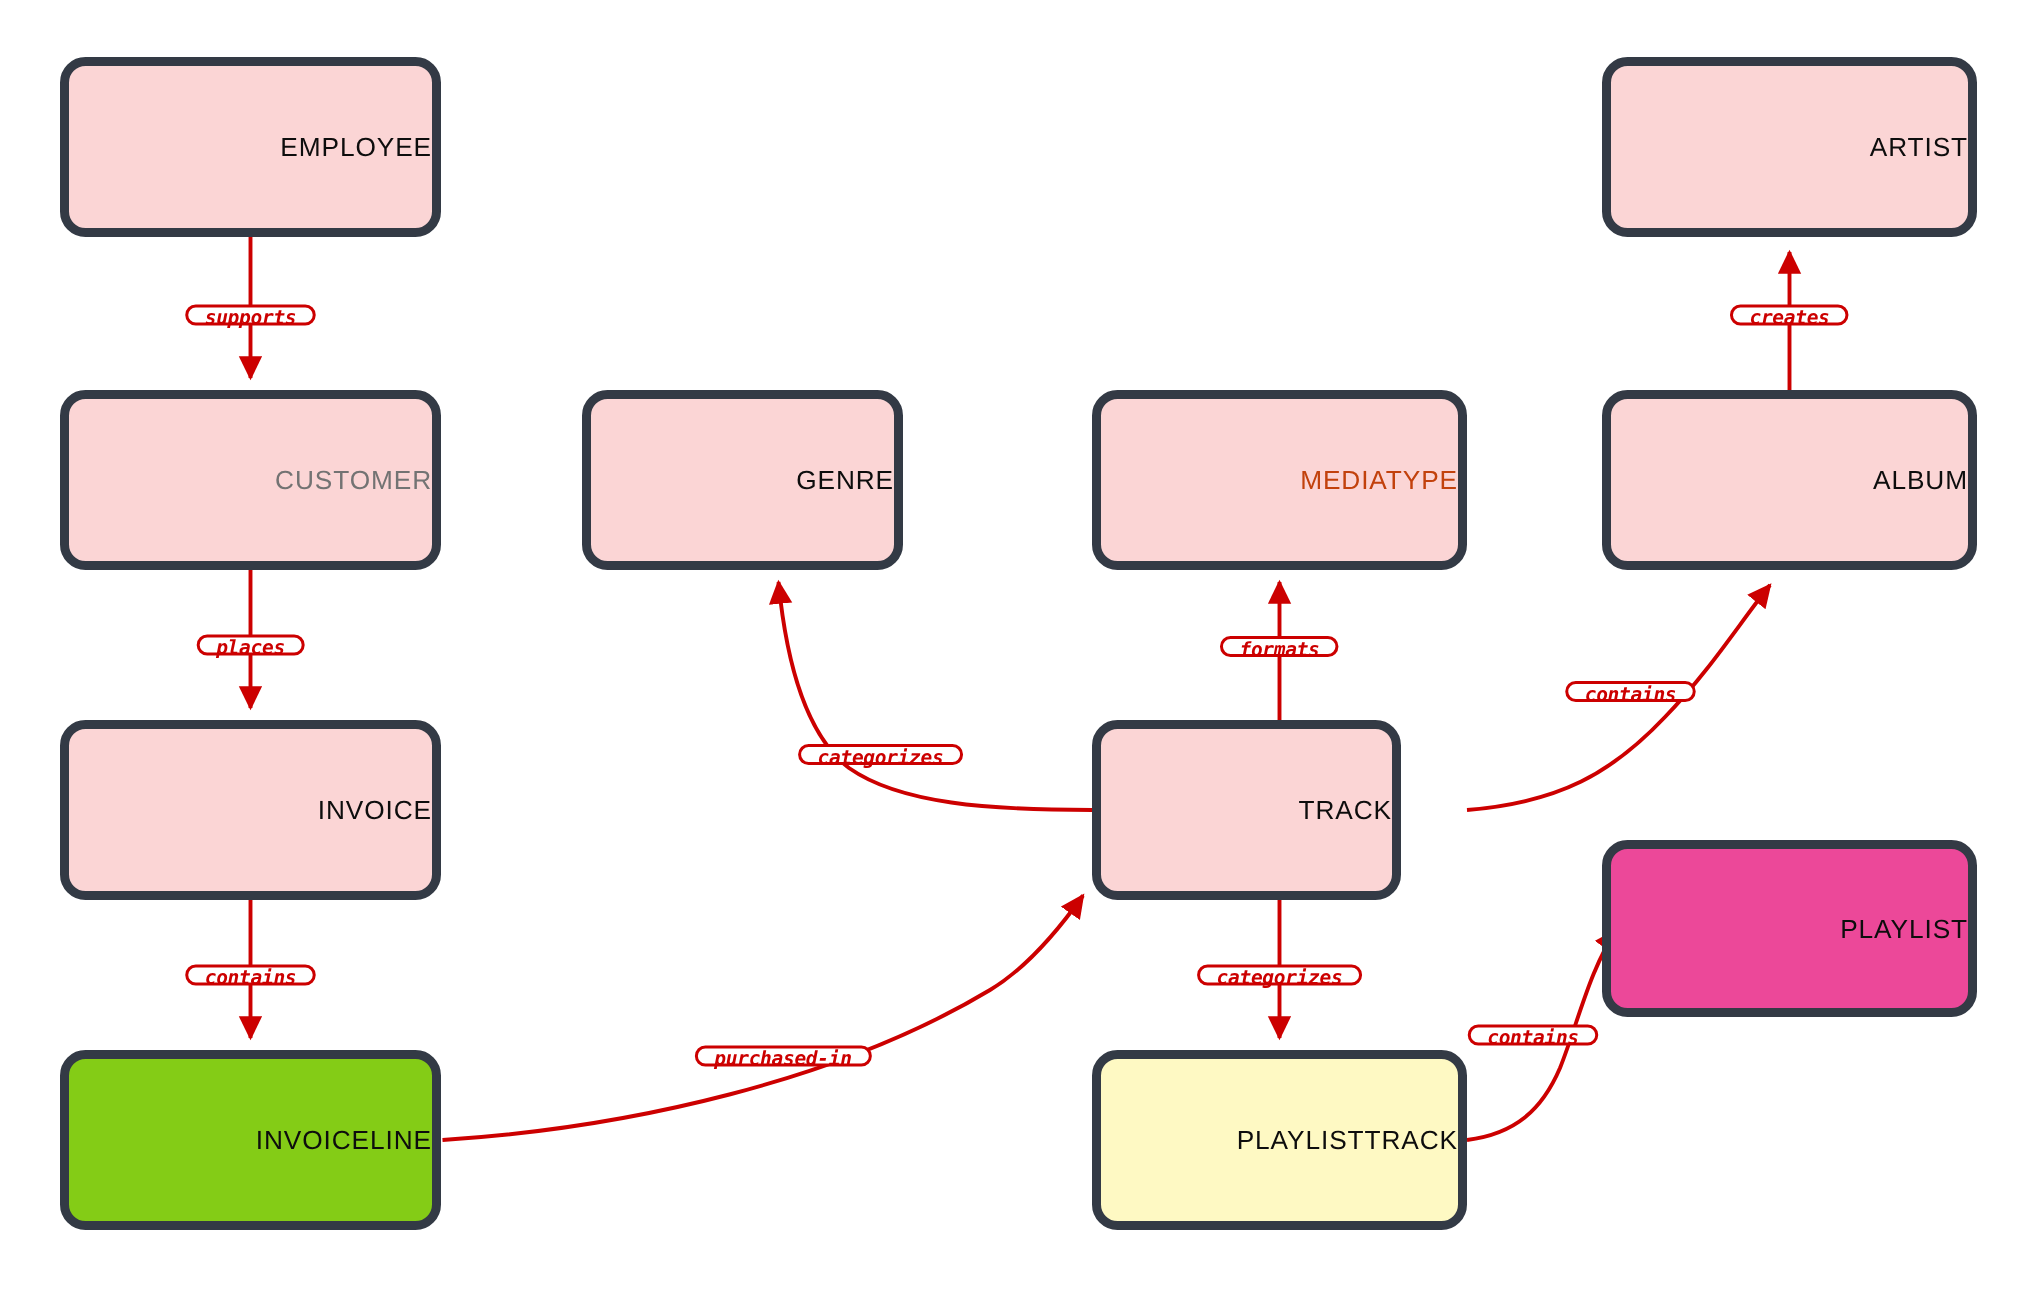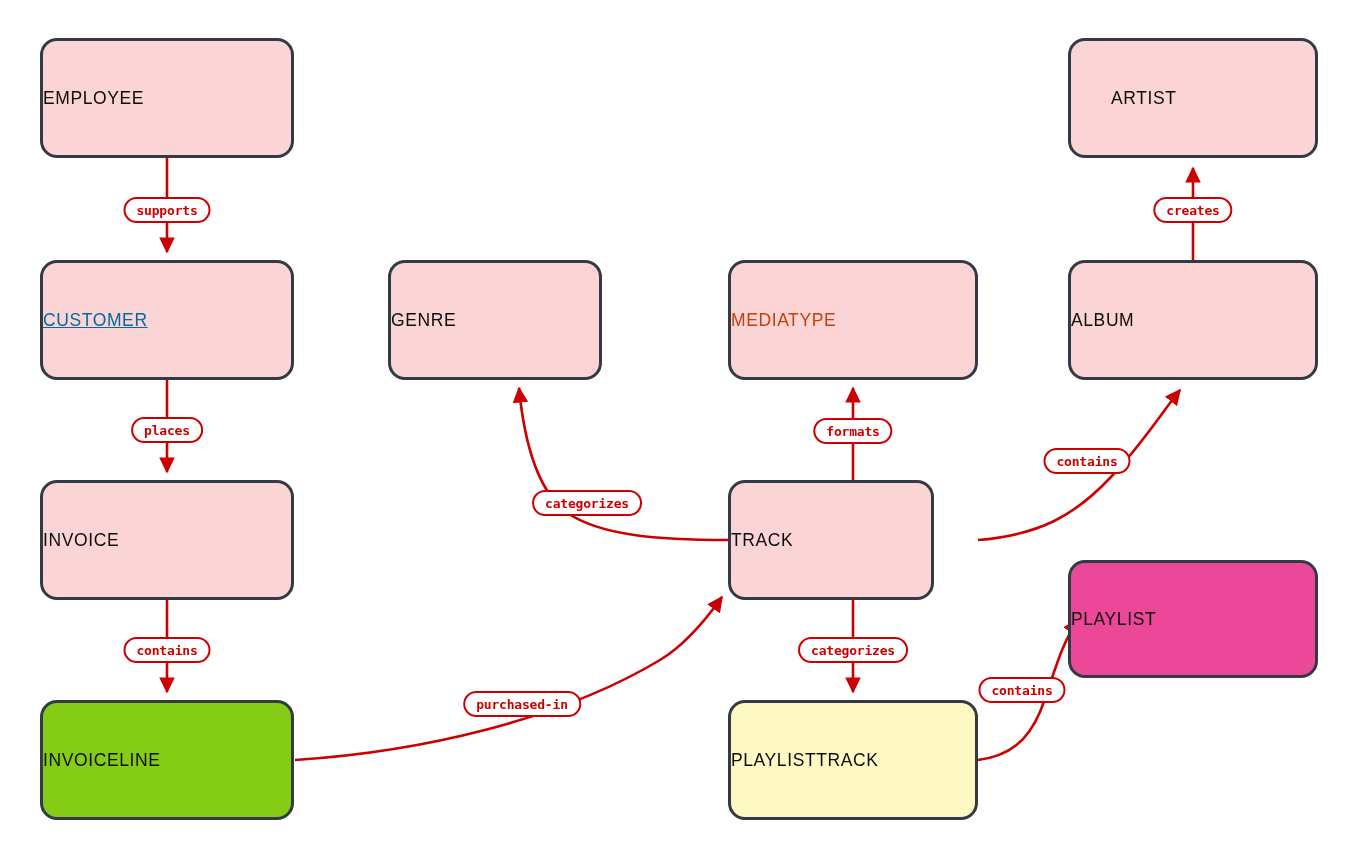--- a/index.html
+++ b/index.html
@@ -25,47 +25,47 @@
     left: 0;
     top: 0;
     width: 1358px;
     height: 860px;
     pointer-events: none;
   }
   .entity-node {
     position: absolute;
     box-sizing: border-box;
     background: #fbd5d5;
-    border: 3px solid #0ea5e9;
+    border: 6px solid #0ea5e9;
     border-radius: 17px;
     display: flex;
     align-items: center;
-    justify-content: flex-start;
+    justify-content: flex-end;
   }
   .entity-label {
     font-family: "Liberation Sans", sans-serif;
     font-size: 17.5px;
     letter-spacing: 0.6px;
     color: #0d0d0d;
     font-weight: 400;
     text-align: center;
     white-space: nowrap;
   }
   .edge-pill {
     position: absolute;
     box-sizing: border-box;
     background: #ffffff;
     border: 2.2px solid #cc0000;
     border-radius: 999px;
-    height: 26px;
+    height: 14px;
     display: flex;
-    align-items: center;
     justify-content: center;
     padding: 0 11px;
     transform: translate(-50%, -50%);
+    font-style: italic;
   }
   .edge-pill-label {
     font-family: "DejaVu Sans Mono", monospace;
     font-size: 13px;
     font-weight: 700;
     color: #cc0000;
     white-space: nowrap;
     letter-spacing: -0.2px;
   }
 </style>
@@ -92,21 +92,21 @@
         <path d="M 1193 260 L 1193 168" fill="none" stroke="#cc0000" stroke-width="2.6" stroke-linecap="butt" marker-end="url(#arrowhead)"></path>
         <path d="M 978 760 C 1010 756 1028 740 1040 712 C 1052 682 1060 645 1078 620" fill="none" stroke="#cc0000" stroke-width="2.6" stroke-linecap="butt" marker-end="url(#arrowhead)"></path>
       </g>
   </svg>
 
   <div id="node-layer">
       <div class="entity-node" style="left: 40px; top: 38px; width: 254px; height: 120px; background: rgb(251, 213, 213); border-color: rgb(51, 58, 69);">
         <span class="entity-label" style="color: rgb(13, 13, 13);">EMPLOYEE</span>
       </div>
       <div class="entity-node" style="left: 40px; top: 260px; width: 254px; height: 120px; background: rgb(251, 213, 213); border-color: rgb(51, 58, 69);">
-        <span class="entity-label" style="color: #0369a1; text-decoration: underline;">CUSTOMER</span>
+        <span class="entity-label" style="color: #737373;">CUSTOMER</span>
       </div>
       <div class="entity-node" style="left: 40px; top: 480px; width: 254px; height: 120px; background: rgb(251, 213, 213); border-color: rgb(51, 58, 69);">
         <span class="entity-label" style="color: rgb(13, 13, 13);">INVOICE</span>
       </div>
       <div class="entity-node" style="left: 40px; top: 700px; width: 254px; height: 120px; background: #84cc16; border-color: rgb(51, 58, 69);">
         <span class="entity-label" style="color: rgb(13, 13, 13);">INVOICELINE</span>
       </div>
       <div class="entity-node" style="left: 388px; top: 260px; width: 214px; height: 120px; background: rgb(251, 213, 213); border-color: rgb(51, 58, 69);">
         <span class="entity-label" style="color: rgb(13, 13, 13);">GENRE</span>
       </div>

